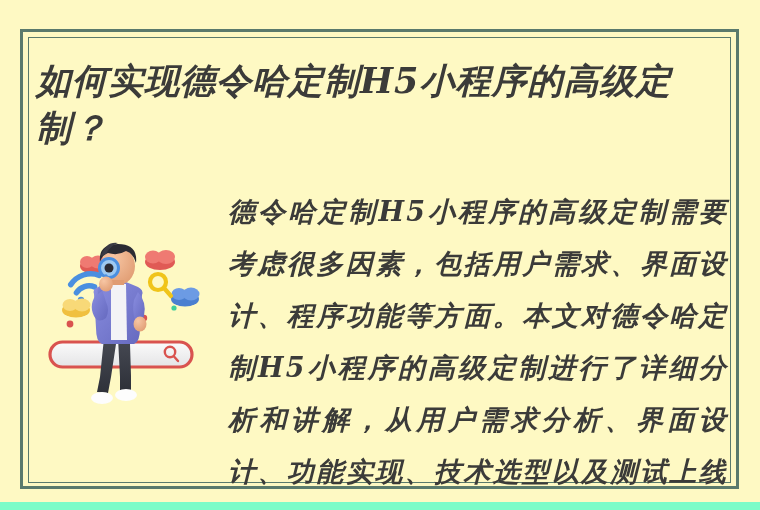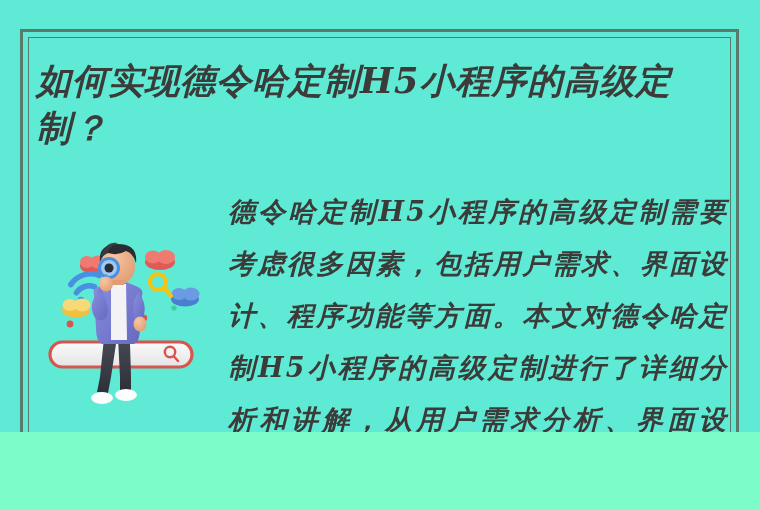--- a/index.html
+++ b/index.html
@@ -10,22 +10,22 @@
     width: 760px;
     height: 510px;
     overflow: hidden;
     background: #7cfcc8;
     font-family: "DejaVu Sans", sans-serif;
   }
 
   #canvas {
     position: relative;
     width: 760px;
-    height: 432px;
-    background: #5eead4;
+    height: 502px;
+    background: #fef9c3;
     overflow: hidden;
   }
 
   
   .frame-outer {
     position: absolute;
     left: 20px;
     top: 29px;
     width: 719px;
     height: 460px;

